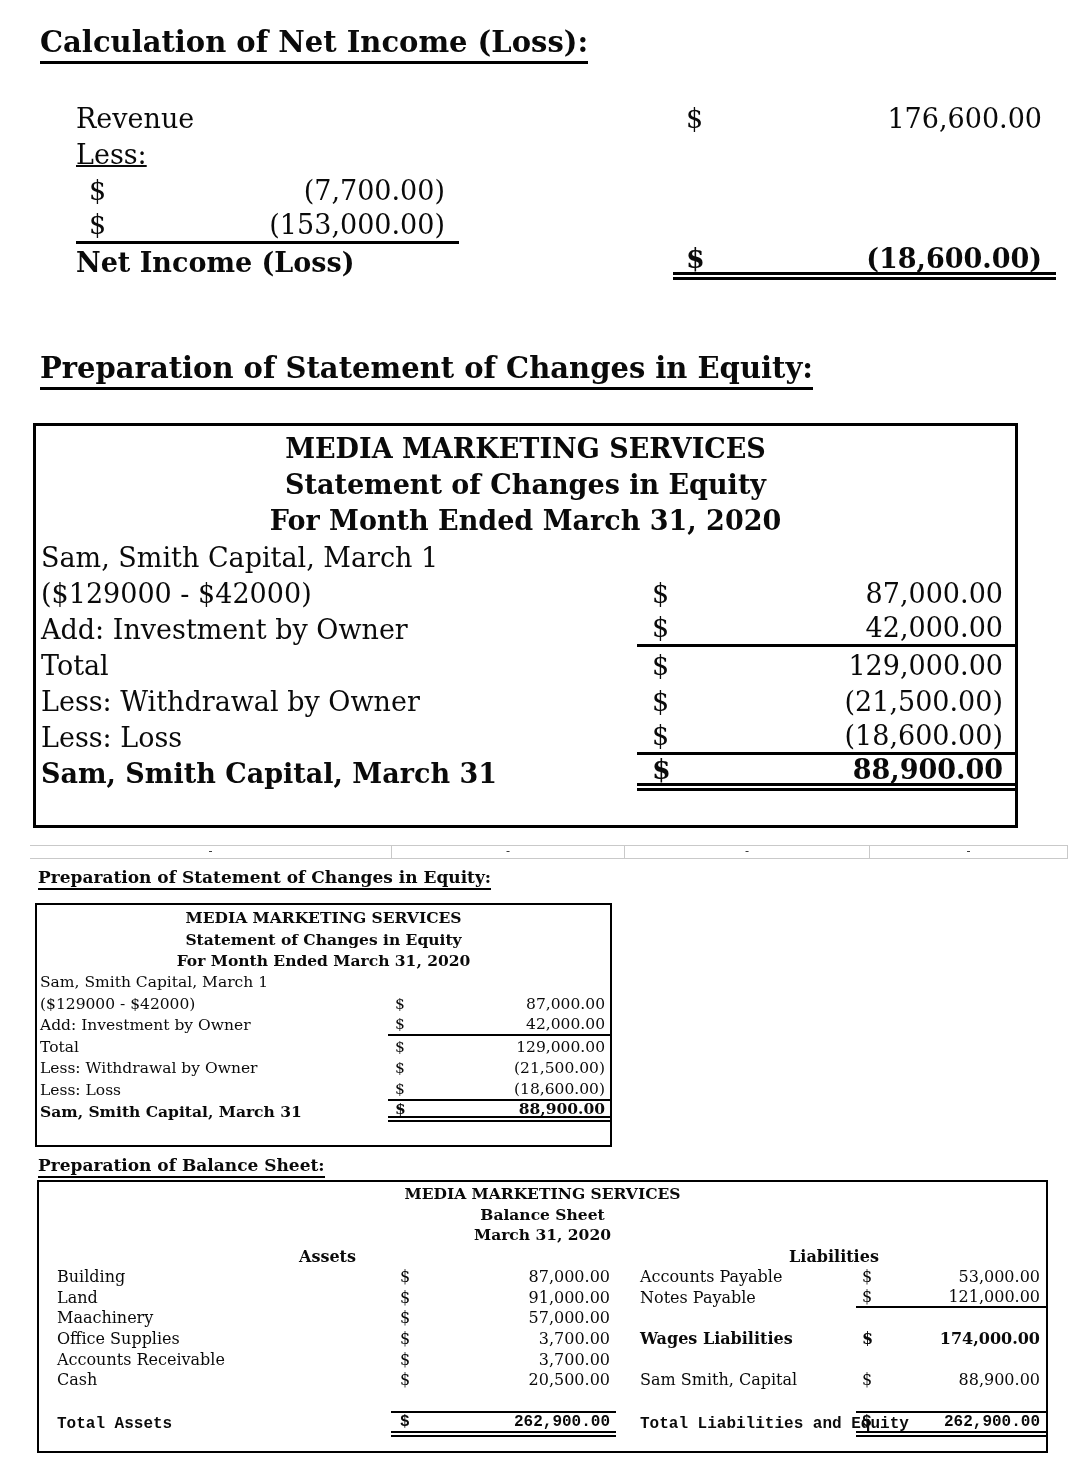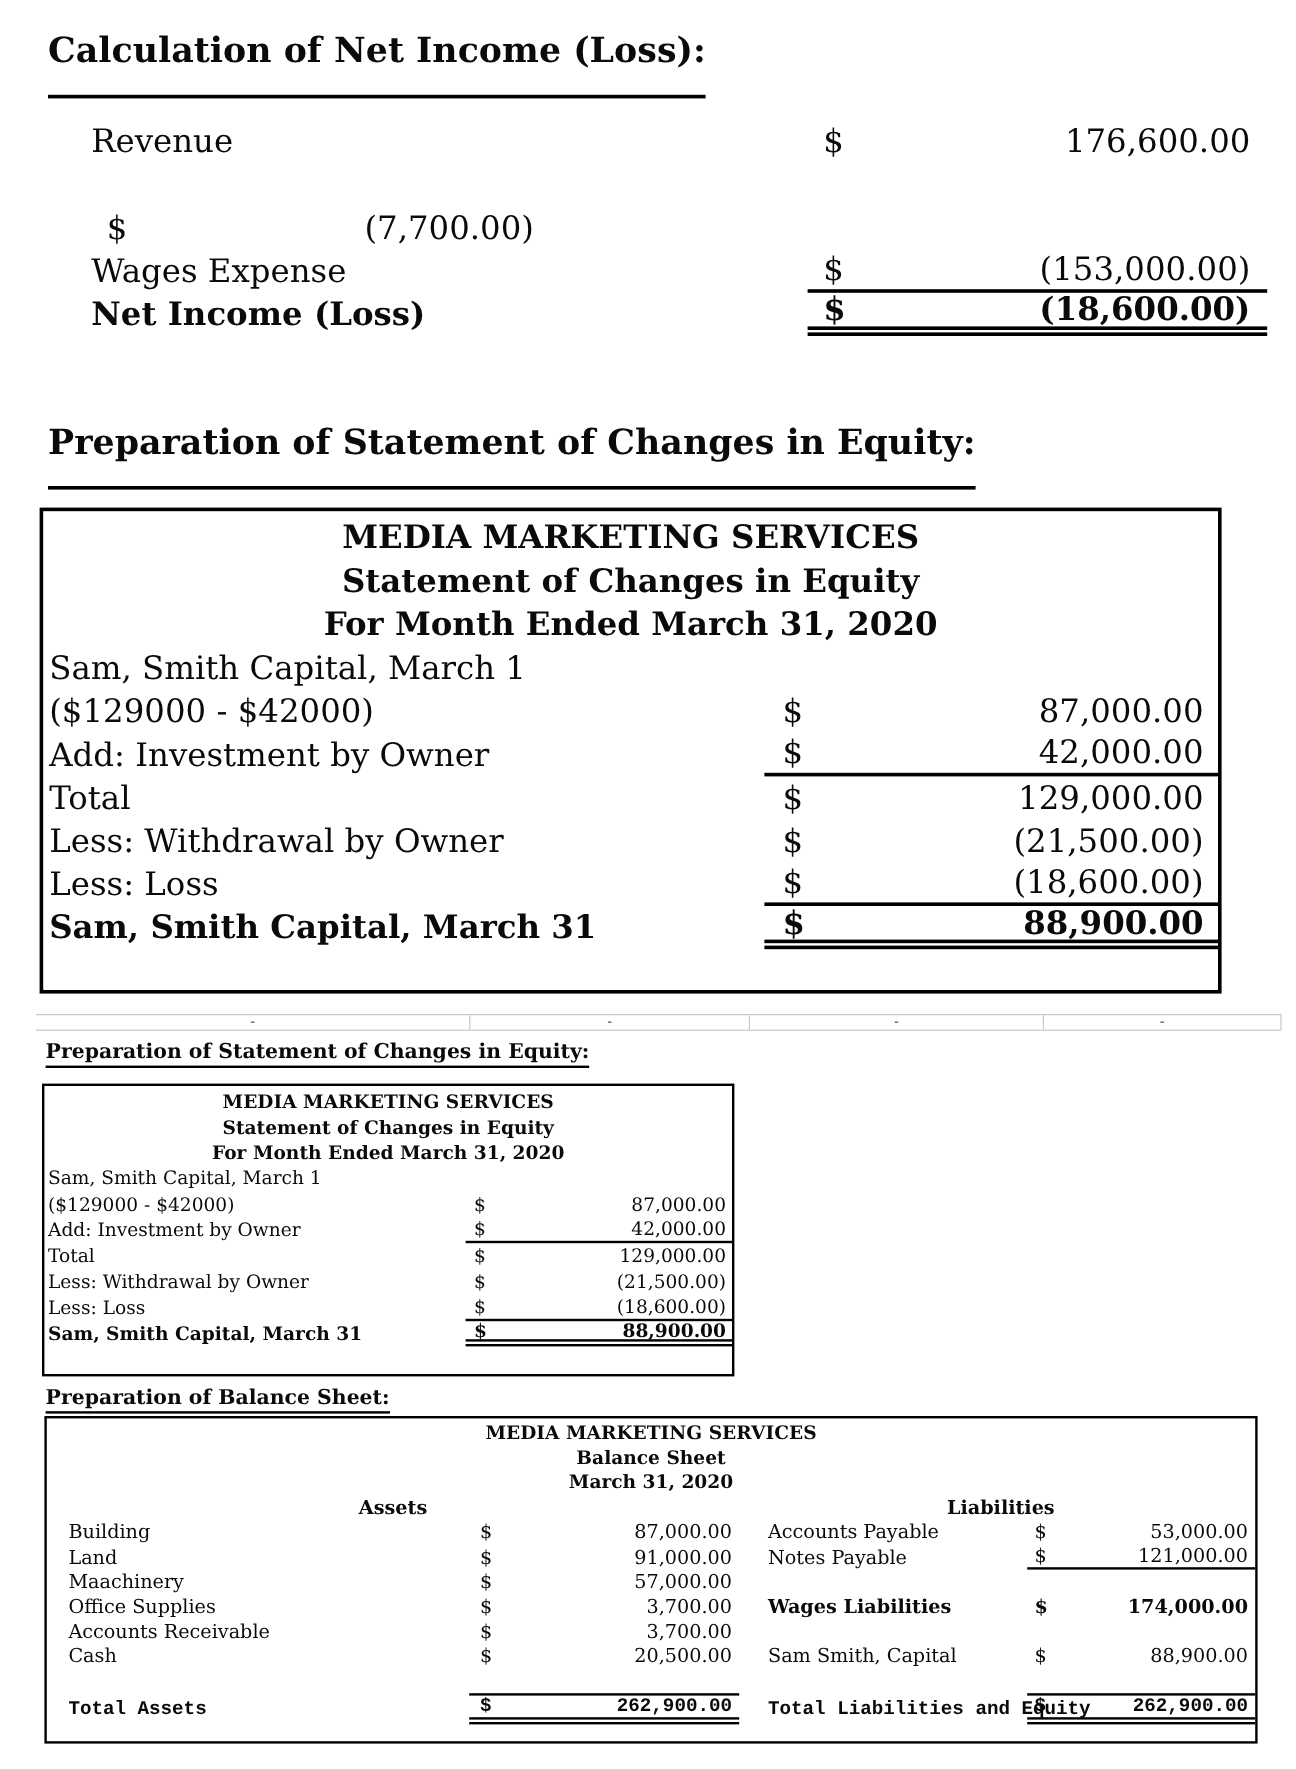--- a/index.html
+++ b/index.html
@@ -6,21 +6,21 @@
   html,body { background:#ffffff; }
   #page {
     position:relative; width:1080px; height:1474px; margin:0 auto;
     background:#ffffff; color:#0a0a0a;
     font-family:"DejaVu Serif", "Liberation Serif", serif;
     overflow:hidden;
   }
 
   
   .h-big { position:absolute; left:40px; font-size:29px; font-weight:bold; line-height:1.15; }
-  .h-big .hu { display:inline-block; border-bottom:3px solid #000; padding-bottom:20px; }
+  .h-big .hu { display:inline-block; border-bottom:3px solid #000; padding-bottom:2px; }
   .h-small { position:absolute; left:38px; font-size:17px; font-weight:bold; line-height:1.2; }
   .h-small .hu { display:inline-block; border-bottom:2px solid #000; padding-bottom:1px; }
 
   
   .ni-rows { position:absolute; left:40px; top:100px; width:980px;margin-left:36px; }
   .ni-rows .row { height:36px; display:flex; align-items:center; font-size:27px; }
   .ni-rows .label { flex:1; white-space:nowrap; }
   .ni-rows .money { width:383px; height:100%; display:flex; justify-content:space-between; align-items:center; padding:0 14px 0 13px; }
   .u-label { text-decoration:underline; text-decoration-thickness:2px; }
   .b { font-weight:bold; }
@@ -74,33 +74,33 @@
 
   <div class="ni-rows">
     <div class="row">
       <div class="label">Revenue</div>
       <div class="money">
         <span>$</span>
         <span>176,600.00</span>
       </div>
     </div>
     <div class="row">
+      <div class="label u-label">Less:</div>
       <div class="money">
         <span></span>
         <span></span>
       </div>
     </div>
     <div class="row">
       <div class="money">
         <span>$</span>
         <span>(7,700.00)</span>
       </div>
     </div>
     <div class="row">
-      <div class="label">Wages Expense</div>
       <div class="money rule3">
         <span>$</span>
         <span>(153,000.00)</span>
       </div>
     </div>
     <div class="row b">
       <div class="label">Net Income (Loss)</div>
       <div class="money drule8">
         <span>$</span>
         <span>(18,600.00)</span>

